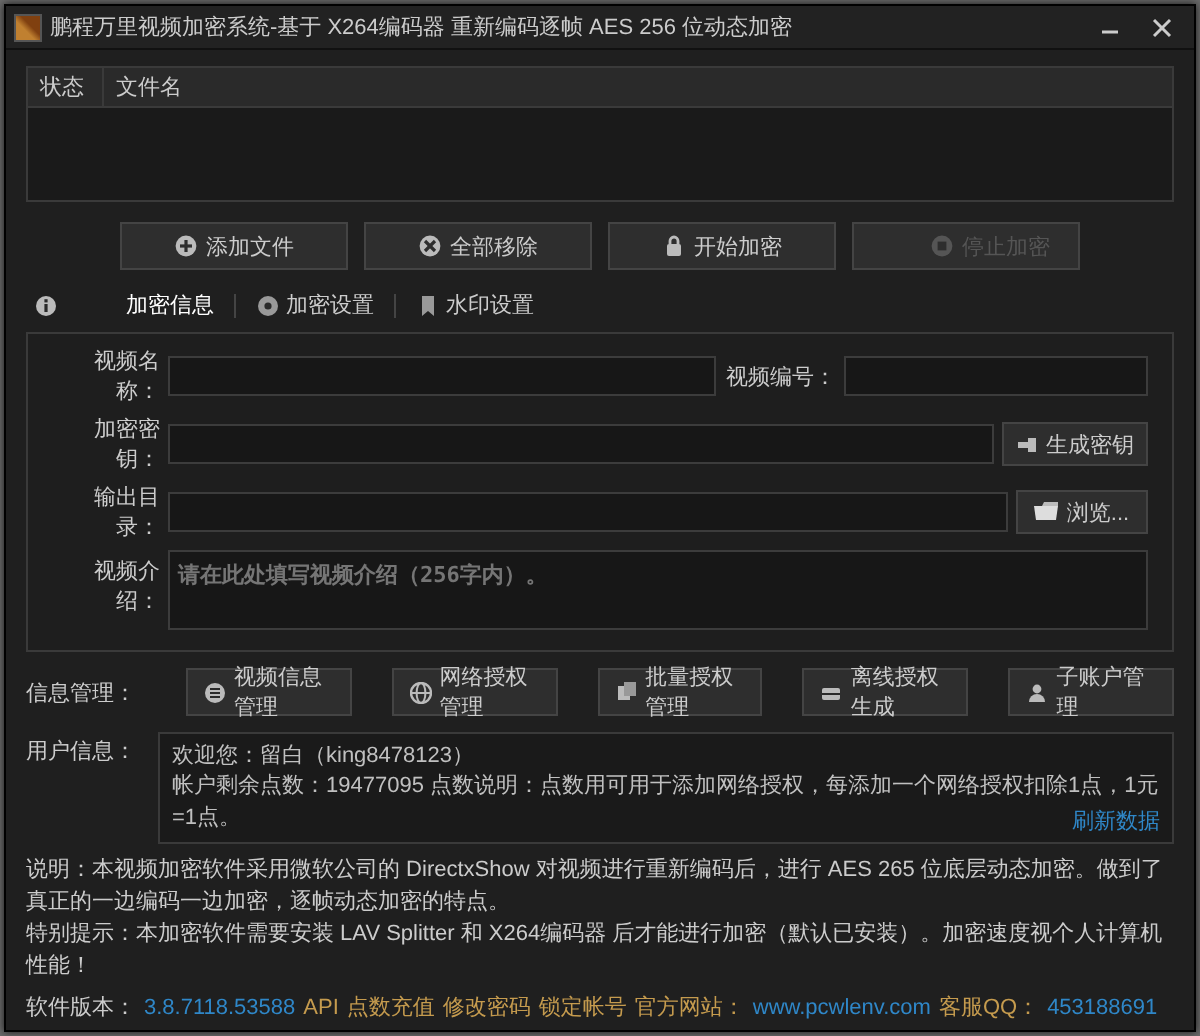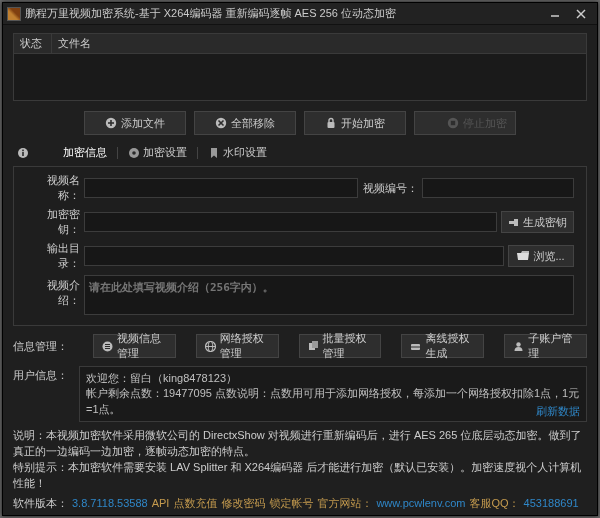--- a/index.html
+++ b/index.html
@@ -11,21 +11,21 @@
   .win-btns { display: flex; gap: 2px; }
   .win-btn { width: 24px; height: 16px; color: #ccc; font-size: 11px; display: flex; align-items: center; justify-content: center; cursor: pointer; }
   .body { padding: 8px 10px 4px 10px; display: flex; flex-direction: column; height: calc(100% - 22px); }
   .file-table { height: 130px; border: 1px solid #3a3a3a; background: #1a1a1a; }
   .file-table-header { display: flex; background: #2a2a2a; height: 20px; border-bottom: 1px solid #3a3a3a; }
   .fth-cell { padding: 2px 6px; font-size: 11px; color: #ccc; border-right: 1px solid #3a3a3a; }
   .fth-cell.status { width: 38px; }
   .fth-cell.name { flex: 1; border-right:none;}
   .action-row { display: flex; gap: 8px; justify-content: center; margin: 10px 0 8px 0; }
   .btn { background: #2e2e2e; border: 1px solid #444; color: #ccc; height: 24px; display: flex; align-items: center; justify-content: center; gap: 4px; font-size: 11px; cursor: pointer; padding: 0 8px; }
-  .btn.wide { width: 102px; }
+  .btn.wide { width: 114px; }
   .btn.disabled { color: #555; cursor: default; padding-left: 32px; }
   .glyph { font-size: 12px; line-height: 1; font-family: Arial, sans-serif; }
   .tabs { display: flex; gap: 6px; margin-bottom: 4px; align-items:center; }
   .tab { display: flex; align-items: center; gap: 3px; padding: 2px 4px; font-size: 11px; cursor: pointer; color: #ccc; }
   .tab.active { color: #fff; gap: 34px; }
   .tab-divider { width:1px; height:12px; background:#444; }
   .form-area { border: 1px solid #3a3a3a; padding: 6px 12px; background: #1e1e1e; }
   .form-row { display: flex; align-items: center; gap: 4px; margin-bottom: 4px; }
   .label { width: 54px; text-align: right; font-size: 11px; color: #ccc; flex-shrink:0;}
   .input { flex: 1; height: 20px; background: #171717; border: 1px solid #3c3c3c; color: #ccc; padding: 0 4px; font-size: 11px; }

